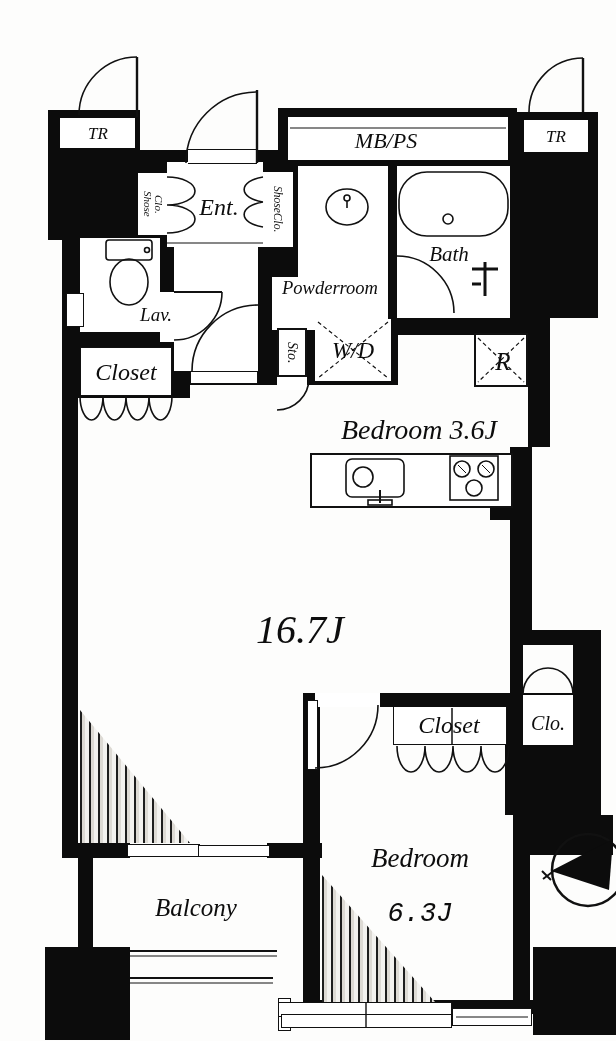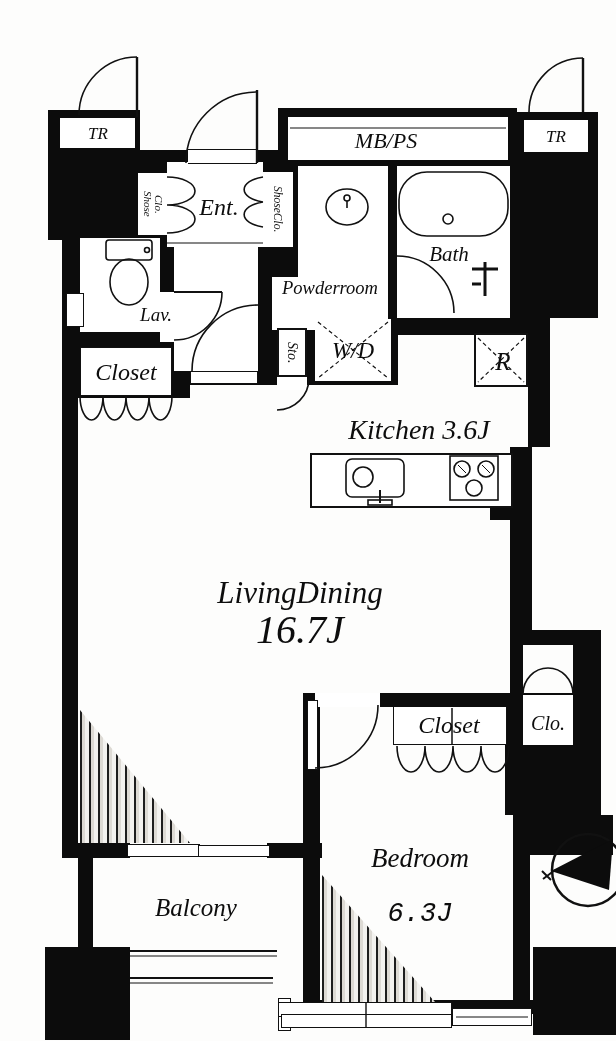--- a/index.html
+++ b/index.html
@@ -179,23 +179,22 @@
   <div class="lbl" style="left:449px;top:254px;font-size:21px;">Bath</div>
   <div class="lbl" style="left:119px;top:314px;font-size:19px;margin-left:37px;">Lav.</div>
   <div class="lbl" style="left:126px;top:372px;font-size:24px;">Closet</div>
 
   <div class="vbox" style="left:277px;top:328px;width:30px;height:49px;">
     <div class="vtext vrl" style="font-size:14px;">Sto.</div>
   </div>
 
   <div class="lbl" style="left:353px;top:350px;font-size:23px;">W/D</div>
   <div class="lbl" style="left:503px;top:361px;font-size:25px;">R</div>
-  <div class="lbl" style="left:419px;top:430px;font-size:28px;">Kitchen 3.6J</div>
-
-  <div class="lbl" style="left:300px;top:592px;font-size:31px;">LivingDining</div>
+  <div class="lbl" style="left:419px;top:430px;font-size:28px;">Bedroom 3.6J</div>
+
   <div class="lbl" style="left:300px;top:630px;font-size:40px;">16.7J</div>
 
   <div class="lbl" style="left:449px;top:725px;font-size:24px;">Closet</div>
   <div class="lbl" style="left:548px;top:723px;font-size:20px;">Clo.</div>
   <div class="lbl" style="left:420px;top:858px;font-size:27px;font-style:italic;">Bedroom</div>
   <div class="lbl" style="left:420px;top:914px;font-size:27px;font-family:Liberation Mono, monospace;">6.3J</div>
   <div class="lbl" style="left:196px;top:907px;font-size:25px;">Balcony</div>
 
 </div>
 

